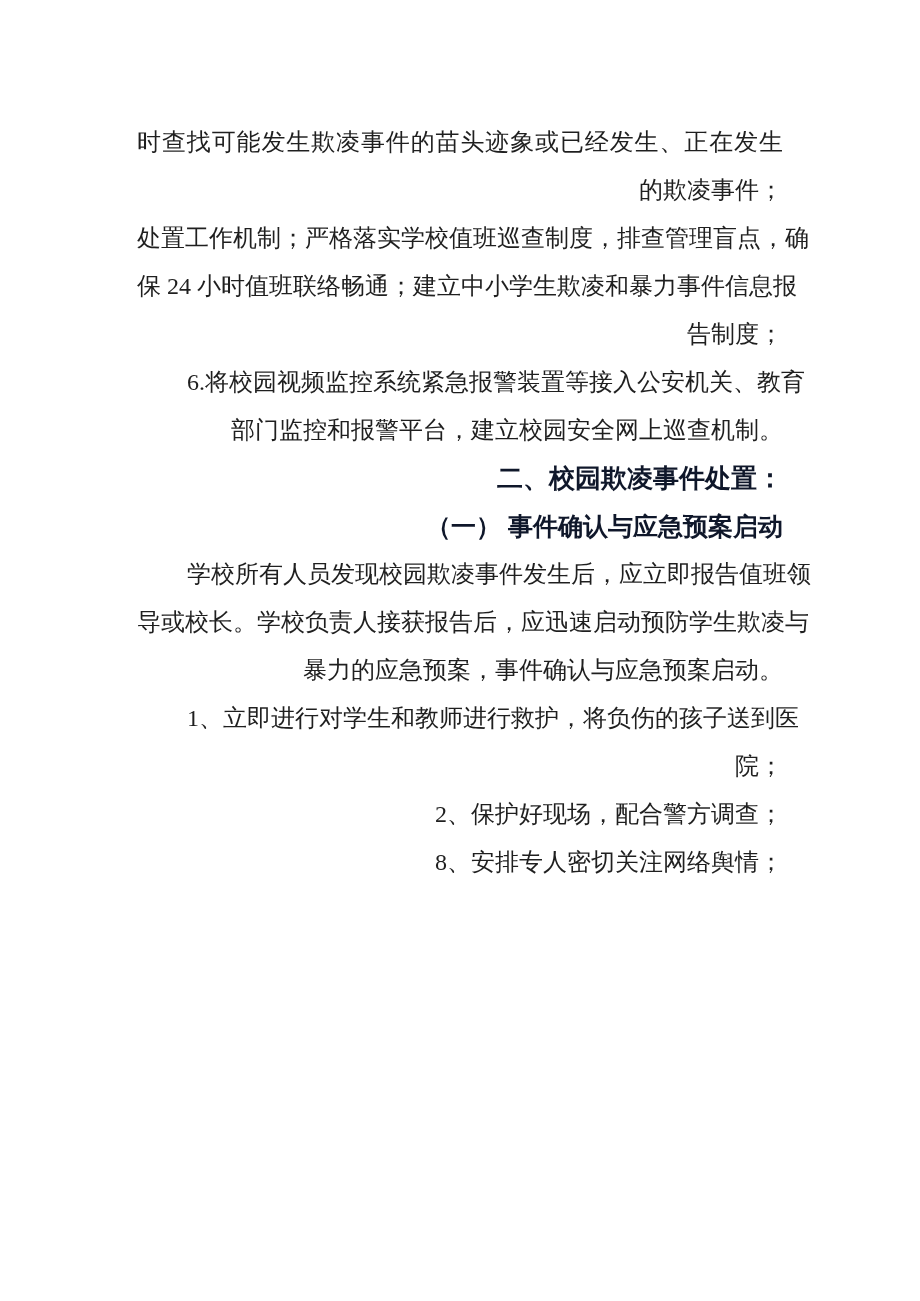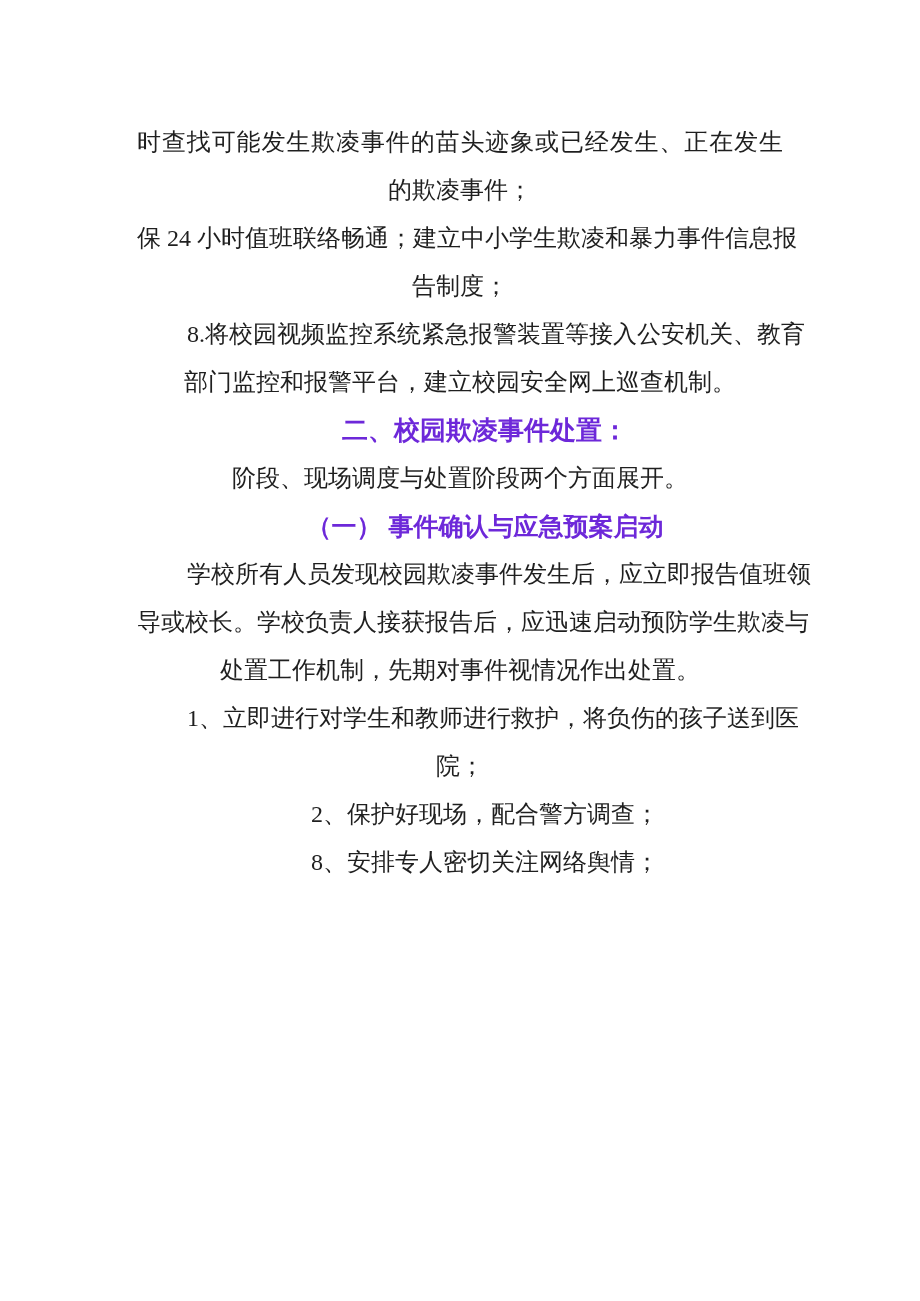--- a/index.html
+++ b/index.html
@@ -19,57 +19,57 @@
     position: absolute;
     left: 137px;
     top: 118px;
     width: 646px;
   }
   .ln {
     font-size: 24px;
     line-height: 48px;
     color: #1f1f1f;
     white-space: nowrap;
-    text-align: center;
+    text-align: right;
   }
   
   .fill {
     text-align: justify;
     text-align-last: justify;
   }
   
   .ind {
     text-indent: 50px;
   }
   
   .hei {
     font-family: "Liberation Sans", sans-serif;
     font-weight: 700;
-    color: #6d28d9;
+    color: #0f172a;
     font-size: 25px;
   }
   .lg {
     font-size: 26px;
   }
 </style>
 </head>
 <body>
 
 <div class="page">
   <div class="textblock">
     <div class="ln fill">时查找可能发生欺凌事件的苗头迹象或已经发生、正在发生</div>
     <div class="ln">的欺凌事件；</div>
+    <div class="ln fill">处置工作机制；严格落实学校值班巡查制度，排查管理盲点，确</div>
     <div class="ln fill">保 24 小时值班联络畅通；建立中小学生欺凌和暴力事件信息报</div>
     <div class="ln">告制度；</div>
-    <div class="ln ind fill">8.将校园视频监控系统紧急报警装置等接入公安机关、教育</div>
+    <div class="ln ind fill">6.将校园视频监控系统紧急报警装置等接入公安机关、教育</div>
     <div class="ln">部门监控和报警平台，建立校园安全网上巡查机制。</div>
     <div class="ln ind hei lg">二、校园欺凌事件处置：</div>
-    <div class="ln">阶段、现场调度与处置阶段两个方面展开。</div>
     <div class="ln ind hei">（一） 事件确认与应急预案启动</div>
     <div class="ln ind fill">学校所有人员发现校园欺凌事件发生后，应立即报告值班领</div>
     <div class="ln fill">导或校长。学校负责人接获报告后，应迅速启动预防学生欺凌与</div>
-    <div class="ln">处置工作机制，先期对事件视情况作出处置。</div>
+    <div class="ln">暴力的应急预案，事件确认与应急预案启动。</div>
     <div class="ln ind fill">1、立即进行对学生和教师进行救护，将负伤的孩子送到医</div>
     <div class="ln">院；</div>
     <div class="ln ind">2、保护好现场，配合警方调查；</div>
     <div class="ln ind">8、安排专人密切关注网络舆情；</div>
   </div>
 </div>
 
 </body></html>

